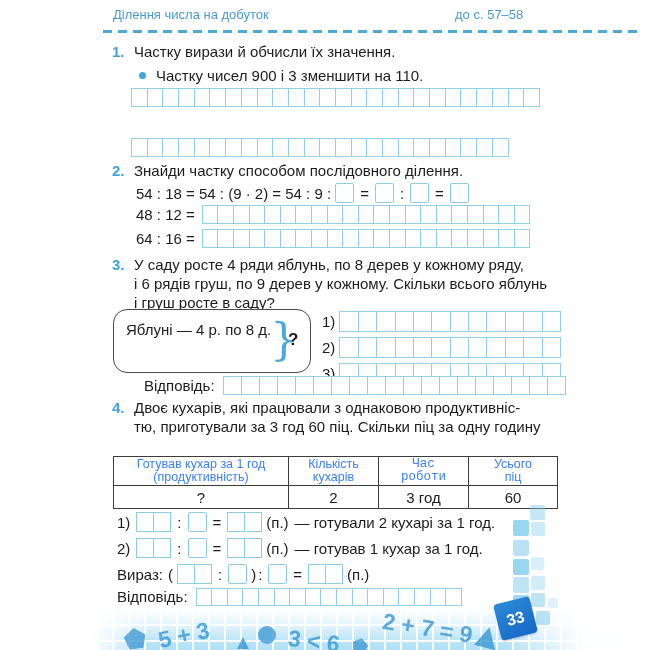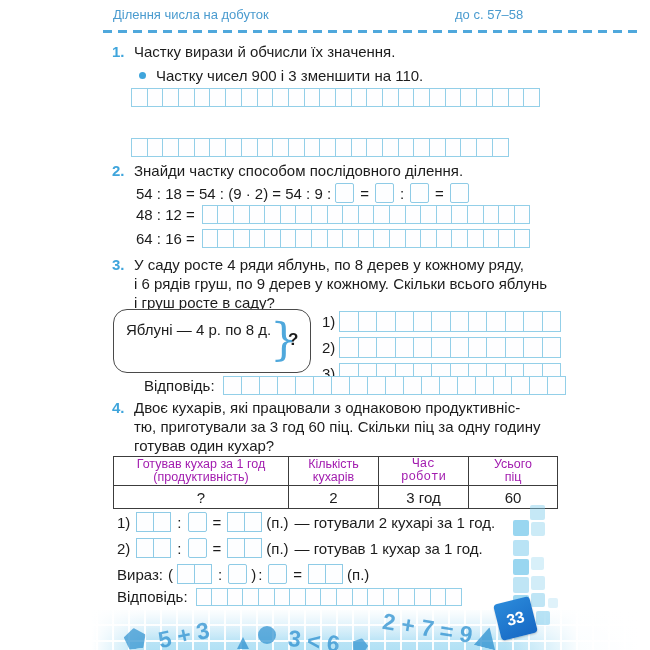--- a/index.html
+++ b/index.html
@@ -20,21 +20,21 @@
   .group{display:inline-flex;margin:0 4px;flex:none;}
   .group .gcell{width:16px;height:18px;border:1px solid #8ecbe6;background:#fdfeff;}
   .group .gcell + .gcell{margin-left:-1px;}
   .op{margin:0 2px;}
   
   .notebox{border:1.6px solid #4a4a4a;border-radius:14px;background:#fff;}
   .brace{font-family:"DejaVu Serif",serif;font-size:44px;color:#4fa8dc;font-weight:400;line-height:1;}
   
   .tbl{border-collapse:collapse;table-layout:fixed;}
   .tbl td{border:1.4px solid #3c3c3c;text-align:center;vertical-align:middle;padding:1px 2px;}
-  .tbl .th{color:#a21caf;font-size:12.5px;line-height:13px;}
+  .tbl .th{color:#3b82f6;font-size:12.5px;line-height:13px;}
   .tbl .td{font-size:15px;height:20px;}
   
   .band{left:0;top:608px;width:650px;height:42px;
     background:
       linear-gradient(to right,#fff 0 92px,rgba(255,255,255,0) 150px,rgba(255,255,255,0) 505px,rgba(255,255,255,.95) 580px,#fff 640px),
       linear-gradient(to bottom,#fff,rgba(255,255,255,0) 80%),
       repeating-linear-gradient(to right,rgba(255,255,255,.95) 0 2px,transparent 2px 16px),
       repeating-linear-gradient(to bottom,rgba(255,255,255,.95) 0 2px,transparent 2px 16px),
       linear-gradient(to bottom,#d3ecf9 0%,#b2e1f5 100%);}
   .glyph{font-size:23px;font-weight:bold;color:rgba(55,150,210,.8);}
@@ -272,21 +272,20 @@
         <span class="cell" style="width: 17px; height: 17px;"></span>
         <span class="cell" style="width: 17px; height: 17px;"></span>
       </span>
   </div>
 
   <div class="abs row" style="left:112px;top:398px;">
     <span class="tasknum">4.</span>
     <span class="body-text">Двоє кухарів, які працювали з однаковою продуктивніс-</span>
   </div>
   <div class="abs body-text" style="left:134px;top:417px;">тю, приготували за 3 год 60 піц. Скільки піц за одну годину</div>
-  <div class="abs body-text" style="left:134px;top:436px;">готував один кухар?</div>
 
   <table class="tbl abs" style="left:113px;top:456px;width:424px;">
     <tbody>
         <tr>
       <td class="th" style="width:170px;">
         <div>Готував кухар за 1 год</div>
         <div>(продуктивність)</div>
       </td>
       <td class="th" style="width:85px;">
         <div>Кількість</div>

